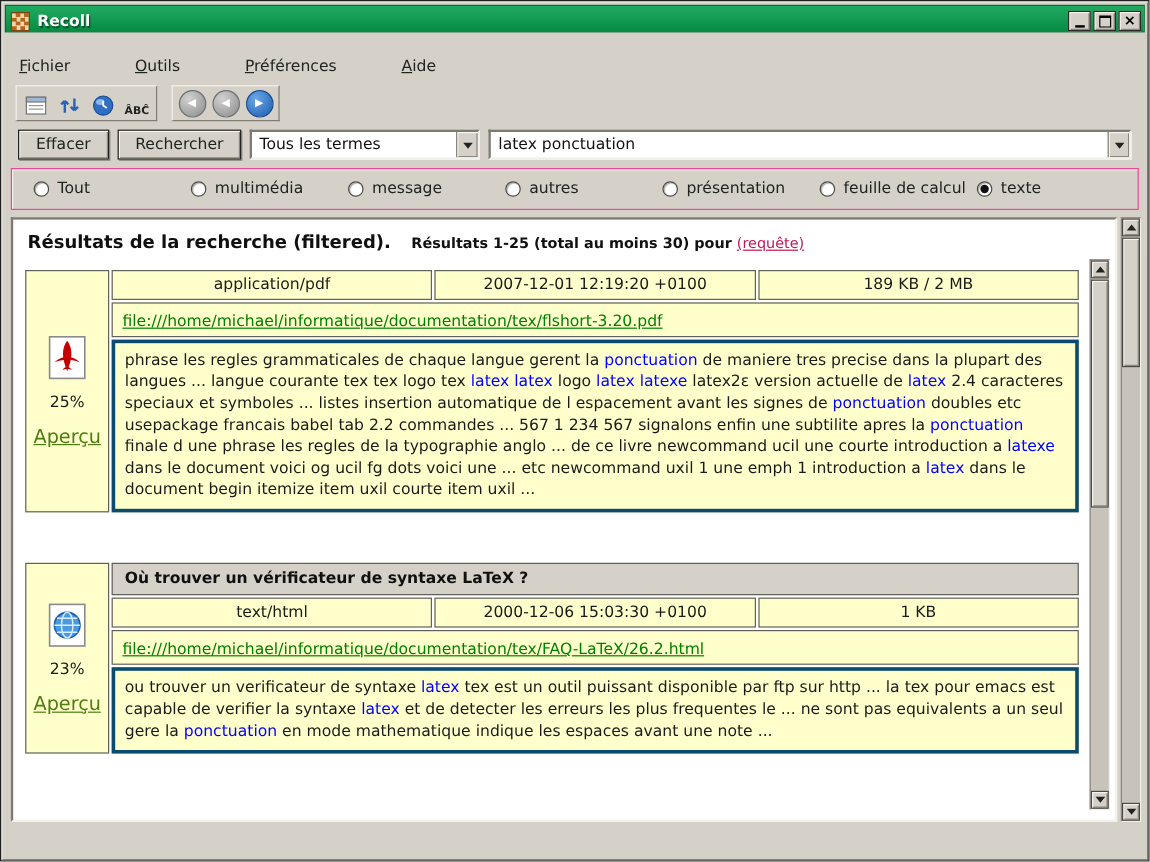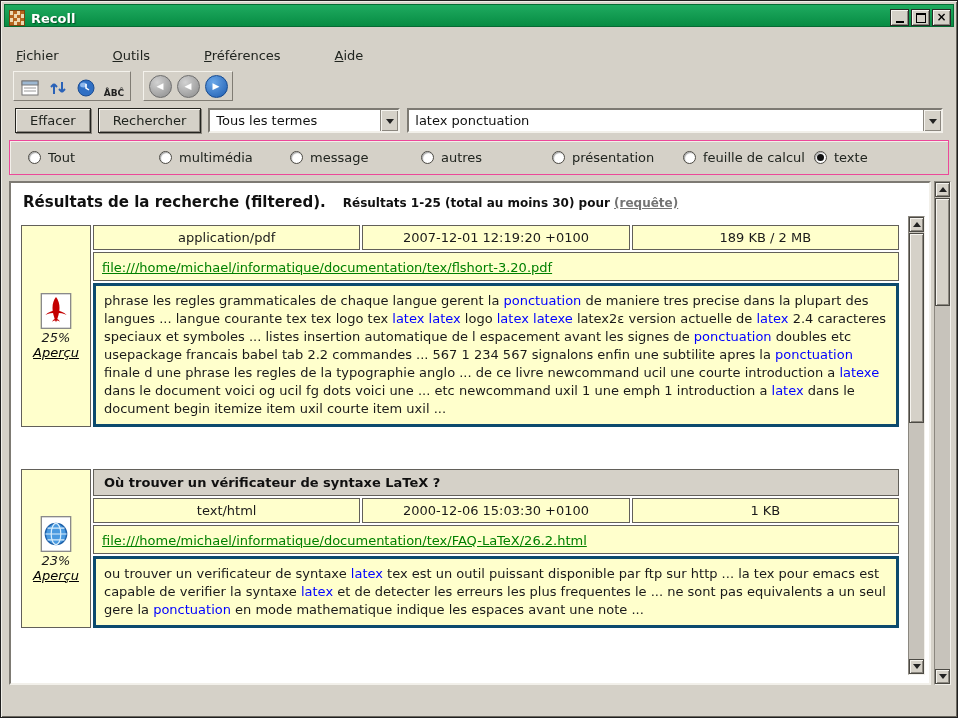--- a/index.html
+++ b/index.html
@@ -104,34 +104,33 @@
   
   .results-region { flex:1; min-height:0; display:flex; margin:1px 6px 0 8px; }
   .results-pane {
     flex:1; min-width:0; background:#fff;
     border:2px solid; border-color:#7d7a73 #f2f0ea #f2f0ea #7d7a73;
     display:flex; flex-direction:column;
   }
   .results-header { padding:9px 8px 2px 12px; white-space:nowrap; }
   .rh-title { font-size:15px; font-weight:bold; color:#101010; }
   .rh-summary { font-size:12px; font-weight:bold; color:#101010; margin-left:12px; }
-  .rh-link { font-size:12px; font-weight:bold; color:#737373; text-decoration:underline; cursor:pointer; }
+  .rh-link { font-size:12px; font-weight:normal; color:#be185d; text-decoration:underline; cursor:pointer; }
   .list-area { flex:1; min-height:0; position:relative; padding:12px 30px 0 10px; overflow:hidden; }
   .inner-scroll { position:absolute; top:3px; right:4px; bottom:8px; width:17px; }
   .entry { display:flex; gap:2px; margin-bottom:42px; }
   .entry-left {
     width:70px; flex-shrink:0; box-sizing:border-box;
     border:1px solid #62605a; background:#ffffcc;
-    display:flex; flex-direction:column; align-items:center; justify-content:center; 
+    display:flex; flex-direction:column; align-items:center; justify-content:center; gap:11px;
     padding:6px 2px;
-    font-style:italic;
   }
   .doc-icon svg { display:block; }
   .relevance { font-size:13px; color:#1a1a1a; }
-  .preview-link { font-size:13px; color:#000000; text-decoration:underline; cursor:pointer; }
+  .preview-link { font-size:16px; color:#4d7c0f; text-decoration:underline; cursor:pointer; }
   .entry-body { flex:1; min-width:0; display:flex; flex-direction:column; gap:2px; }
   .row-title {
     border:1px solid #62605a; background:#d5d1c8;
     font-size:13px; font-weight:bold; color:#101010; padding:5px 10px;
   }
   .row-meta { display:flex; gap:2px; }
   .meta-cell {
     flex:1; border:1px solid #62605a; background:#ffffcc;
     font-size:13px; color:#1a1a1a; text-align:center; padding:4px 4px;
     white-space:nowrap; overflow:hidden;

